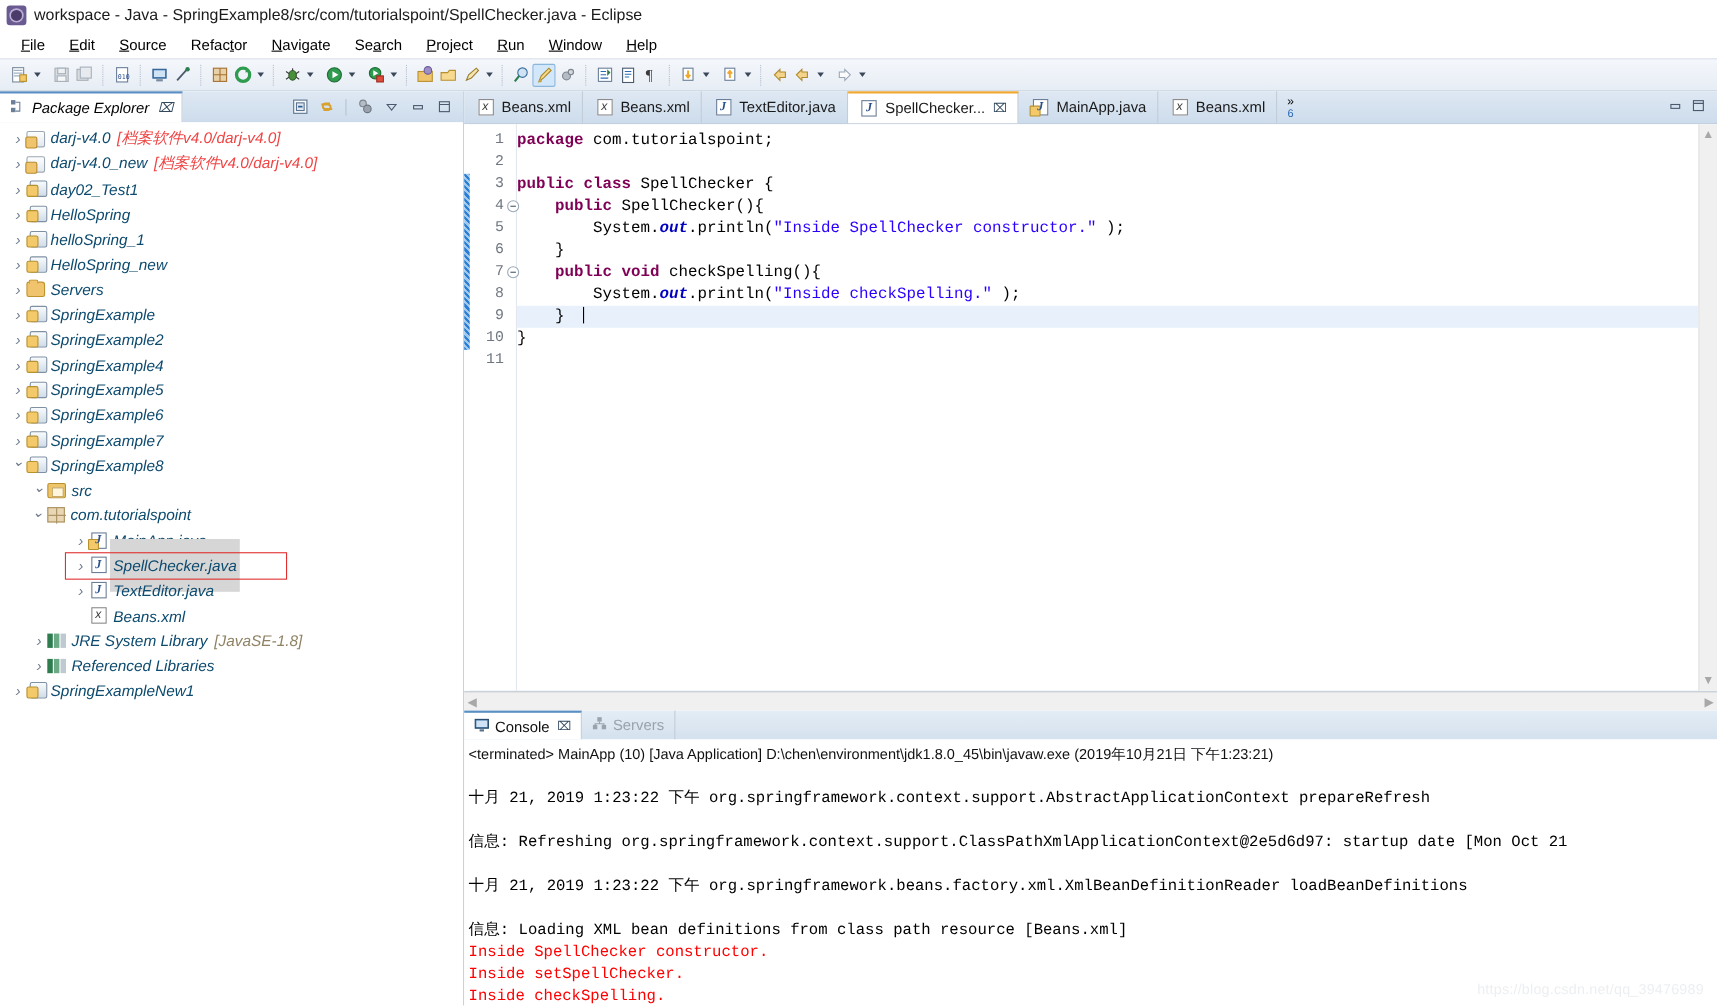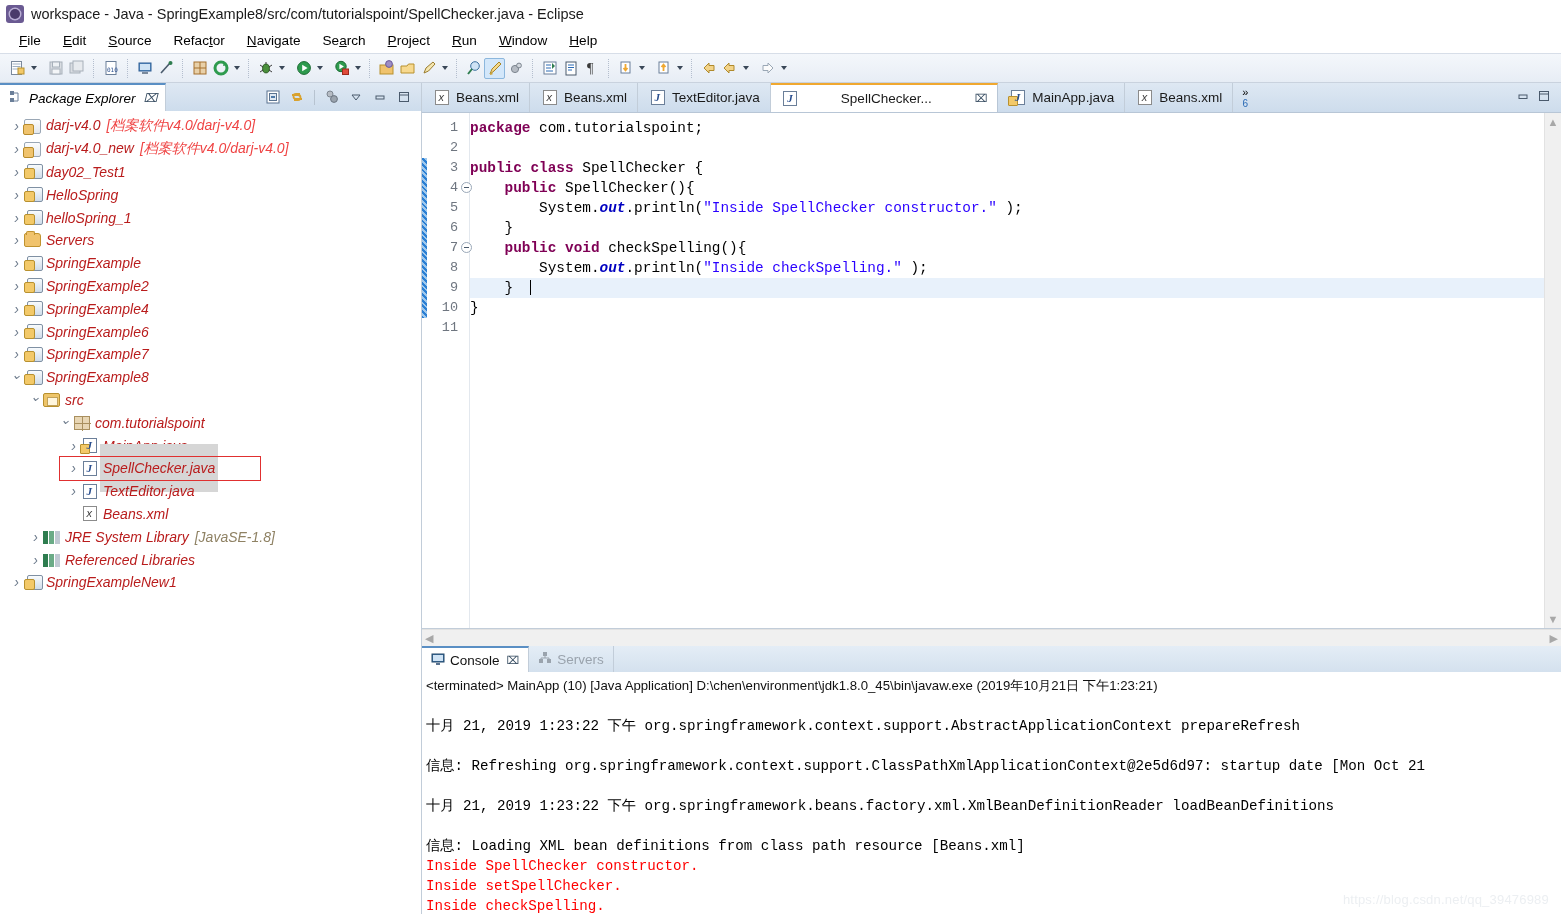--- a/index.html
+++ b/index.html
@@ -72,21 +72,21 @@
 
   #tree { flex:1; overflow:hidden; padding-top:4px; font-size:14px; }
   .row { height:22.8px; display:flex; align-items:center; white-space:nowrap; position:relative; }
   .twisty { width:13px; height:22px; flex:none; display:flex;
             align-items:center; justify-content:center; color:#6d7b8c; font-size:10px; }
   .twisty.open::before { content:"⌄"; position:relative; top:-3px; font-size:13px; }
   .twisty.closed::before { content:"›"; font-size:14px; }
   .twisty.none::before { content:""; }
   .ticon { width:19px; height:18px; flex:none; margin-right:4px;
            display:flex; align-items:center; justify-content:center; position:relative; }
-  .tlabel { color:#b91c1c; }
+  .tlabel { color:#0c4a6e; }
   .tnote { color:#ef4444; margin-left:6px; }
   .tnote.jre { color:#8f8264; }
   .sel .tlabel { background:#d6d6d6; padding:16px 3px; margin:-1px -3px; }
 
   
   .ic-proj { width:17px;height:15px;border:1px solid #9aa7b5;border-radius:2px;
     background:linear-gradient(#fdfdfd,#e3e8ee); position:relative;}
   .ic-proj::after{content:"";position:absolute;left:-2px;bottom:-2px;width:9px;height:9px;
     background:#f0c36d;border:1px solid #b78b2b;border-radius:2px;}
   .ic-jproj { width:17px;height:15px;position:relative; }
@@ -118,21 +118,21 @@
     box-shadow:6px 0 0 #bfc9d2;}
 
   
   #editor-area { flex:1; display:flex; flex-direction:column; min-width:0; }
   #tabrow { height:30px; display:flex; align-items:stretch;
             background:linear-gradient(to bottom,#dee8f3,#cddcec);
             border-bottom:1px solid #b8c6d6; }
   .etab { display:flex; align-items:center; padding:0 10px; font-size:13.5px;
           color:#1a1a1a; border-right:1px solid #c2cdd9; white-space:nowrap; }
   .etab.sel { background:#fff; border-top:2px solid #f0a830; border-right:1px solid #b8c6d6;
-              position:relative; top:0;gap:36px; }
+              position:relative; top:0; }
   .etab .ti { margin-right:5px; }
   .etab .x { margin-left:7px; font-size:11px; color:#33495e; }
   #tab-overflow { display:flex; flex-direction:column; align-items:center;
                   justify-content:center; padding:0 9px; font-size:11px; line-height:1; }
   #tab-overflow .cnt { color:#2a6ab5; font-size:10px; margin-top:1px; }
   #etab-tools { margin-left:auto; display:flex; align-items:center; gap:7px; padding-right:10px; }
 
   #code-wrap { flex:1; display:flex; position:relative; background:#fff;
                border-bottom:1px solid #c2cdd9; min-height:0; }
   #gutter-change { width:5px; background:#fff; position:relative; flex:none; }
@@ -491,20 +491,27 @@
         <div class="row" style="padding-left: 10px;">
           <span class="twisty closed"></span>
           <span class="ticon">
             <i class="ic-jproj" style="display: inline-block;"></i>
           </span>
           <span><span class="tlabel">helloSpring_1</span></span>
         </div>
         <div class="row" style="padding-left: 10px;">
           <span class="twisty closed"></span>
           <span class="ticon">
+            <i class="ic-jproj" style="display: inline-block;"></i>
+          </span>
+          <span><span class="tlabel">HelloSpring_new</span></span>
+        </div>
+        <div class="row" style="padding-left: 10px;">
+          <span class="twisty closed"></span>
+          <span class="ticon">
             <i class="ic-folder" style="display: inline-block;"></i>
           </span>
           <span><span class="tlabel">Servers</span></span>
         </div>
         <div class="row" style="padding-left: 10px;">
           <span class="twisty closed"></span>
           <span class="ticon">
             <i class="ic-jproj" style="display: inline-block;"></i>
           </span>
           <span><span class="tlabel">SpringExample</span></span>
@@ -515,20 +522,27 @@
             <i class="ic-jproj" style="display: inline-block;"></i>
           </span>
           <span><span class="tlabel">SpringExample2</span></span>
         </div>
         <div class="row" style="padding-left: 10px;">
           <span class="twisty closed"></span>
           <span class="ticon">
             <i class="ic-jproj" style="display: inline-block;"></i>
           </span>
           <span><span class="tlabel">SpringExample4</span></span>
+        </div>
+        <div class="row" style="padding-left: 10px;">
+          <span class="twisty closed"></span>
+          <span class="ticon">
+            <i class="ic-jproj" style="display: inline-block;"></i>
+          </span>
+          <span><span class="tlabel">SpringExample5</span></span>
         </div>
         <div class="row" style="padding-left: 10px;">
           <span class="twisty closed"></span>
           <span class="ticon">
             <i class="ic-jproj" style="display: inline-block;"></i>
           </span>
           <span><span class="tlabel">SpringExample6</span></span>
         </div>
         <div class="row" style="padding-left: 10px;">
           <span class="twisty closed"></span>
@@ -544,21 +558,21 @@
           </span>
           <span><span class="tlabel">SpringExample8</span></span>
         </div>
         <div class="row" style="padding-left: 29px;">
           <span class="twisty open"></span>
           <span class="ticon">
             <i class="ic-src" style="display: inline-block;"></i>
           </span>
           <span><span class="tlabel">src</span></span>
         </div>
-        <div class="row" style="padding-left: 59px;">
+        <div class="row" style="padding-left: 28px;">
           <span class="twisty open"></span>
           <span class="ticon">
             <i class="ic-pkg" style="display: inline-block;"></i>
           </span>
           <span><span class="tlabel">com.tutorialspoint</span></span>
         </div>
         <div class="row" style="padding-left: 67px;">
           <span class="twisty closed"></span>
           <span class="ticon">
             <i class="ic-java warn" style="display: inline-block;"></i>

